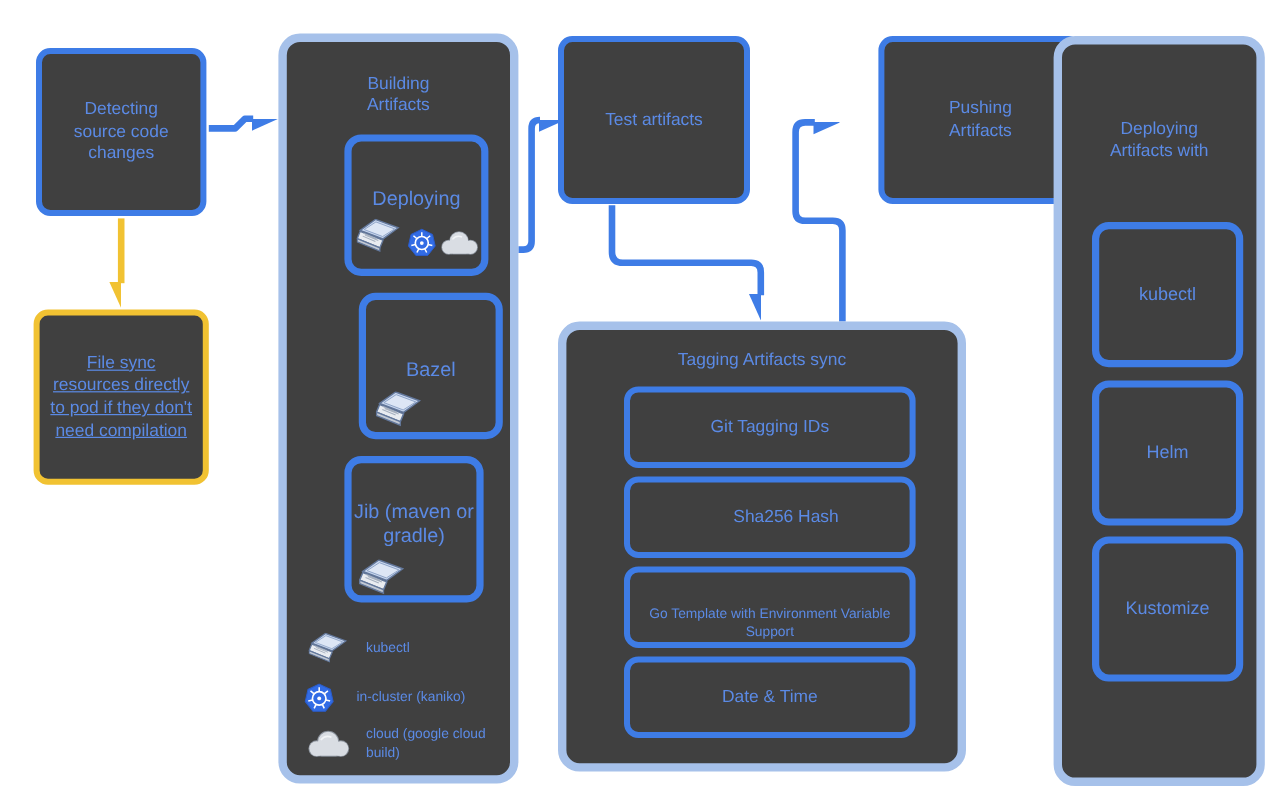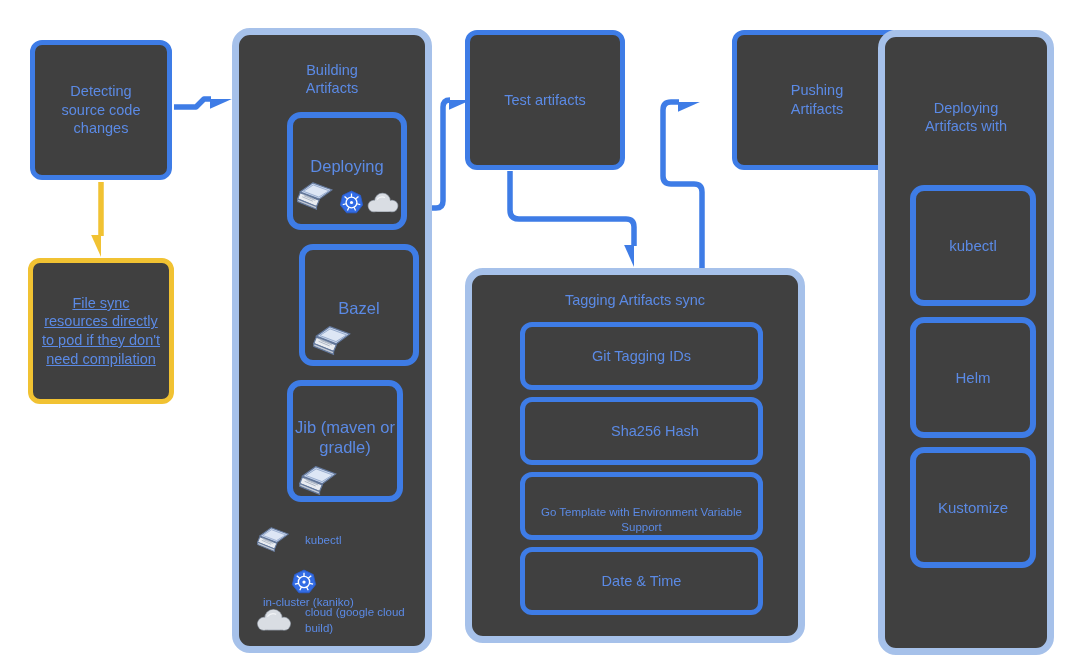--- a/index.html
+++ b/index.html
@@ -132,21 +132,21 @@
     </div>
 
     <div class="legend-row" style="left:12px;top:492px;">
       <span class="legend-ic">
         <svg width="34" height="27">
             <use href="#icon-laptop"></use>
           </svg>
         </span>
       <span class="legend-label">kubectl</span>
     </div>
-    <div class="legend-row" style="left:16px;top:534px;flex-direction:column;">
+    <div class="legend-row" style="left:4px;top:534px;">
       <span class="legend-ic">
         <svg width="26" height="26">
             <use href="#icon-k8s"></use>
           </svg>
         </span>
       <span class="legend-label">in-cluster (kaniko)</span>
     </div>
     <div class="legend-row" style="left:12px;top:570px;">
       <span class="legend-ic">
         <svg width="40" height="27">

